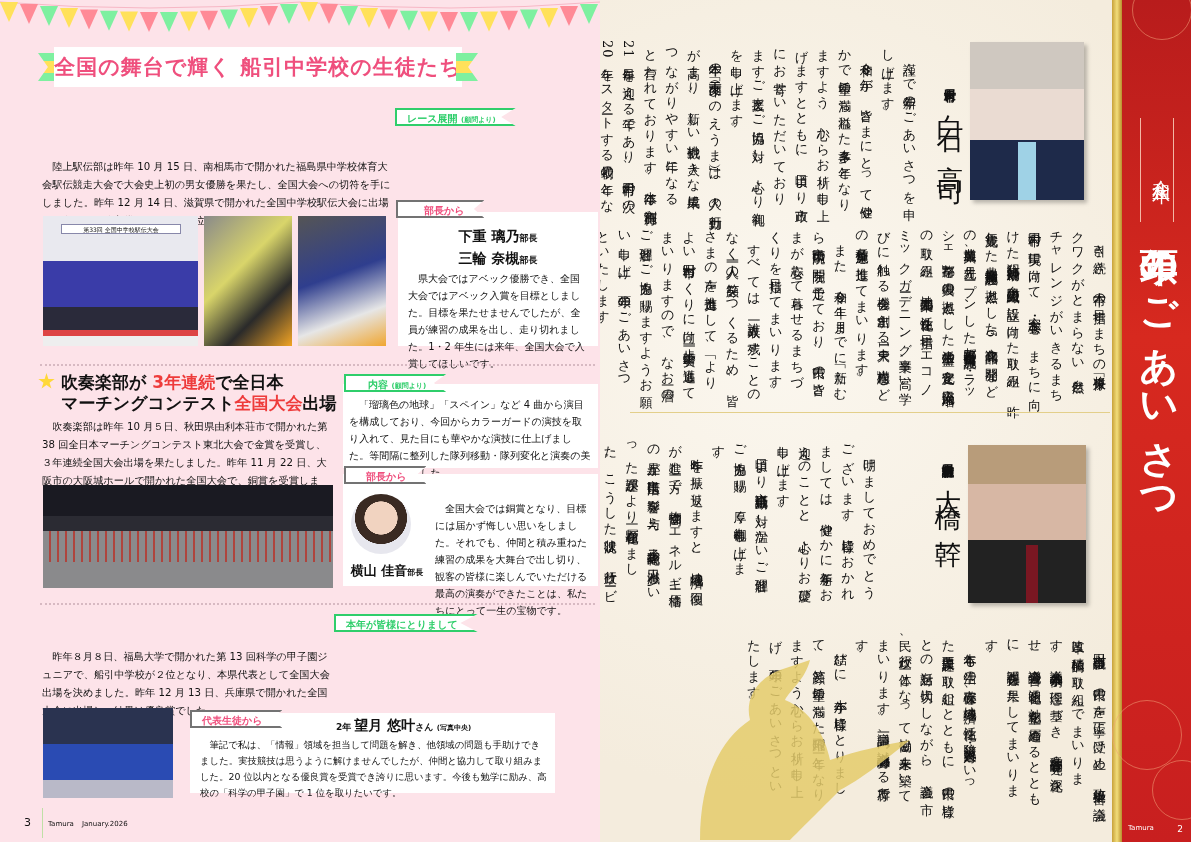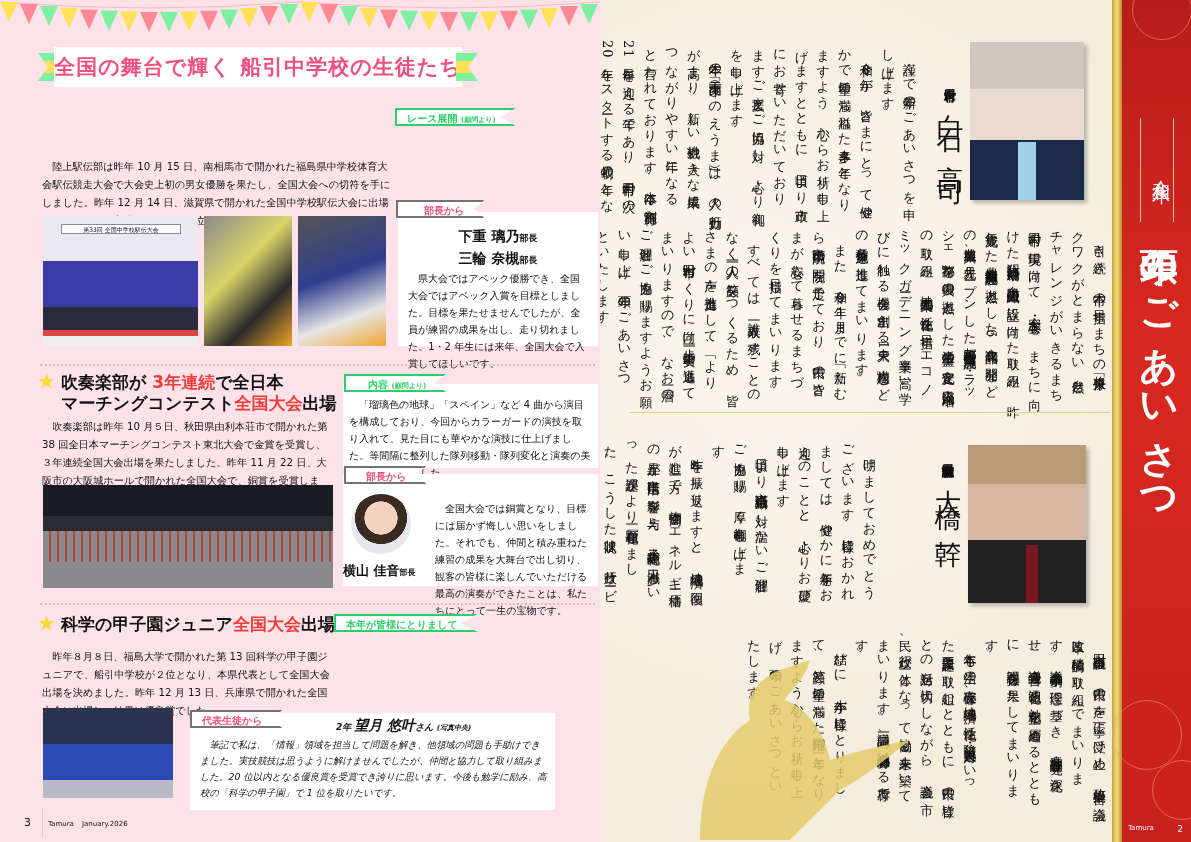--- a/index.html
+++ b/index.html
@@ -129,36 +129,33 @@
       <div style="position:absolute;left:0;right:0;top:45%;height:30%;background:repeating-linear-gradient(90deg,transparent 0 6px,#b8332a 6px 8px);opacity:.8;"></div>
     </div>
 
     <div class="box" style="left:343px;top:384px;width:255px;height:84px;padding:12px 6px 0 6px;">
       <div class="txt">「瑠璃色の地球」「スペイン」など 4 曲から演目を構成しており、今回からカラーガードの演技を取り入れて、見た目にも華やかな演技に仕上げました。等間隔に整列した隊列移動・隊列変化と演奏の美しさを意識しました。</div>
     </div>
     <div class="tag green" style="left:344px;top:374px;padding-left:22px;"><span>内容</span> <small>(顧問より)</small></div>
 
     <div class="box" style="left:343px;top:474px;width:255px;height:112px;">
       <div style="position:absolute;left:8px;top:20px;width:60px;height:60px;border-radius:50%;background:radial-gradient(circle at 50% 40%,#f1d3c0 0 35%,#3a2a22 36% 55%,#e7e7ee 56%);"></div>
-      <div style="position:absolute;left:0;top:88px;width:88px;text-align:left;font-weight:bold;font-size:13px;"><span>横山 佳音</span><small style="font-size:8px;">部長</small></div>
+      <div style="position:absolute;left:0;top:88px;width:88px;text-align:center;font-weight:bold;font-size:13px;"><span>横山 佳音</span><small style="font-size:8px;">部長</small></div>
       <div class="txt" style="position:absolute;left:92px;top:6px;width:158px;margin-top:20px;">全国大会では銅賞となり、目標には届かず悔しい思いをしました。それでも、仲間と積み重ねた練習の成果を大舞台で出し切り、観客の皆様に楽しんでいただける最高の演奏ができたことは、私たちにとって一生の宝物です。</div>
     </div>
     <div class="tag pink" style="left:344px;top:466px;padding-left:20px;">部長から</div>
 
     <div class="dotline" style="top:603px;"></div>
 
-    <div class="sec-title" style="left:38px;top:614px;">
-      <div><span class="star"></span><span>科学の甲子園ジュニア</span><span class="red">全国大会</span><span>出場</span></div>
-    </div>
     <div class="body-text" style="left:42px;top:648px;width:290px;">昨年８月８日、福島大学で開かれた第 13 回科学の甲子園ジュニアで、船引中学校が２位となり、本県代表として全国大会出場を決めました。昨年 12 月 13 日、兵庫県で開かれた全国大会に出場し、結果は優良賞でした。</div>
     <div class="photo" style="left:43px;top:708px;width:130px;height:90px;background:linear-gradient(#2a3350 0 40%,#2a4bb3 40% 80%,#b9b9c8 80%);"></div>
 
     <div class="tag green" style="left:334px;top:614px;">本年が皆様にとりまして</div>
 
-    <div class="box" style="left:190px;top:713px;width:365px;height:97px;padding:4px 8px 16px 10px;font-style:italic;">
+    <div class="box" style="left:190px;top:713px;width:365px;height:80px;padding:4px 8px 16px 10px;">
       <div style="text-align:center;font-weight:bold;font-size:9px;margin-left:60px;"><span>2年</span> <span style="font-size:14px;">望月 悠叶</span><span>さん</span> <span style="font-size:7px;">(写真中央)</span></div>
       <div class="txt" style="font-size:9.4px;line-height:16px;margin-top:2px;">筆記で私は、「情報」領域を担当して問題を解き、他領域の問題も手助けできました。実技競技は思うように解けませんでしたが、仲間と協力して取り組みました。20 位以内となる優良賞を受賞でき誇りに思います。今後も勉学に励み、高校の「科学の甲子園」で 1 位を取りたいです。</div>
     </div>
     <div class="tag pink" style="left:190px;top:710px;">代表生徒から</div>
 
     <div class="footer-num" style="left:24px;top:816px;">3</div>
     <div class="footer-bar" style="left:42px;top:808px;"></div>
     <div class="footer-text" style="left:48px;top:820px;">Tamura</div>
     <div class="footer-text" style="left:82px;top:820px;">January.2026</div>
   </div>

